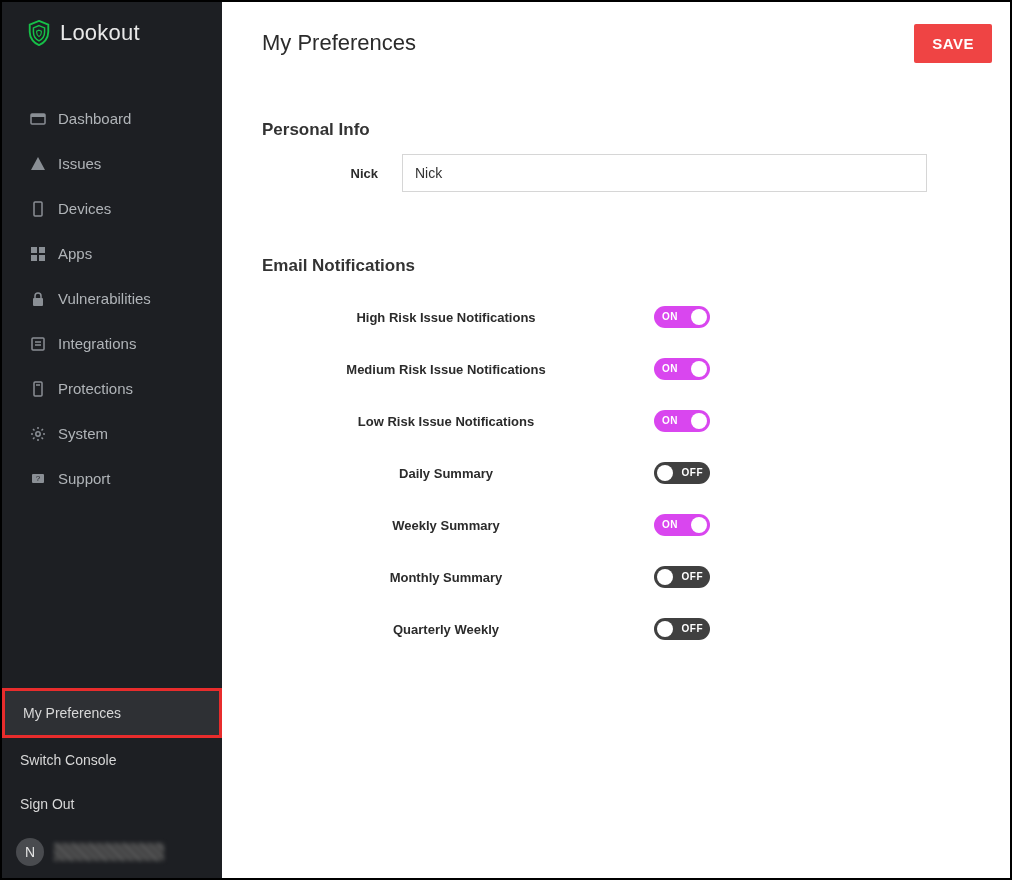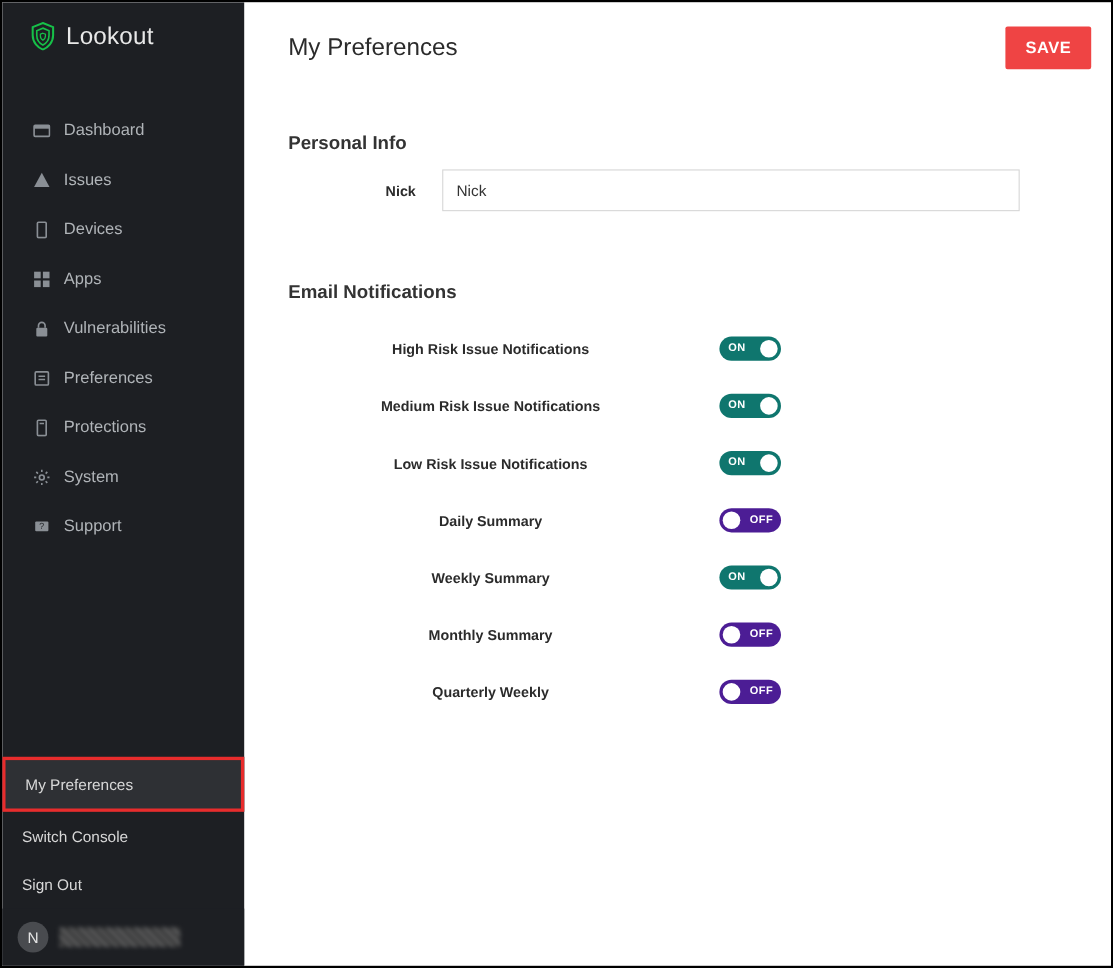--- a/index.html
+++ b/index.html
@@ -165,22 +165,22 @@
   }
   .toggle {
     position: relative;
     width: 56px;
     height: 22px;
     border-radius: 11px;
     cursor: pointer;
     display: inline-flex;
     align-items: center;
   }
-  .toggle.on { background: #0f766e; }
-  .toggle.off { background: #4c1d95; }
+  .toggle.on { background: #d946ef; }
+  .toggle.off { background: #404040; }
   .toggle .knob {
     position: absolute;
     width: 16px;
     height: 16px;
     border-radius: 50%;
     background: #fff;
     top: 3px;
   }
   .toggle.on .knob { right: 3px; }
   .toggle.off .knob { left: 3px; }
@@ -258,21 +258,21 @@
         <span>Vulnerabilities</span>
       </div>
       <div class="nav-item">
         <span class="nav-icon">
           <svg width="16" height="16" viewBox="0 0 16 16" fill="none" stroke="currentColor" stroke-width="1.5">
               <rect x="2" y="2" width="12" height="12" rx="1"></rect>
               <line x1="5" y1="6" x2="11" y2="6"></line>
               <line x1="5" y1="9" x2="11" y2="9"></line>
             </svg>
         </span>
-        <span>Preferences</span>
+        <span>Integrations</span>
       </div>
       <div class="nav-item">
         <span class="nav-icon">
           <svg width="16" height="16" viewBox="0 0 16 16" fill="none" stroke="currentColor" stroke-width="1.5">
               <rect x="4" y="1" width="8" height="14" rx="1"></rect>
               <line x1="6" y1="4" x2="10" y2="4"></line>
             </svg>
         </span>
         <span>Protections</span>
       </div>

